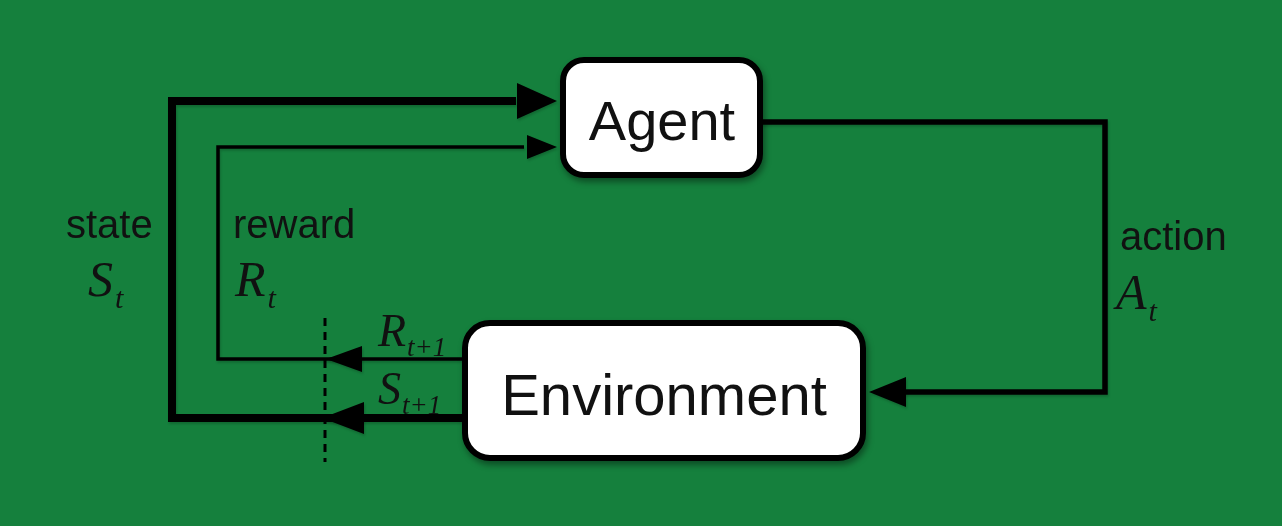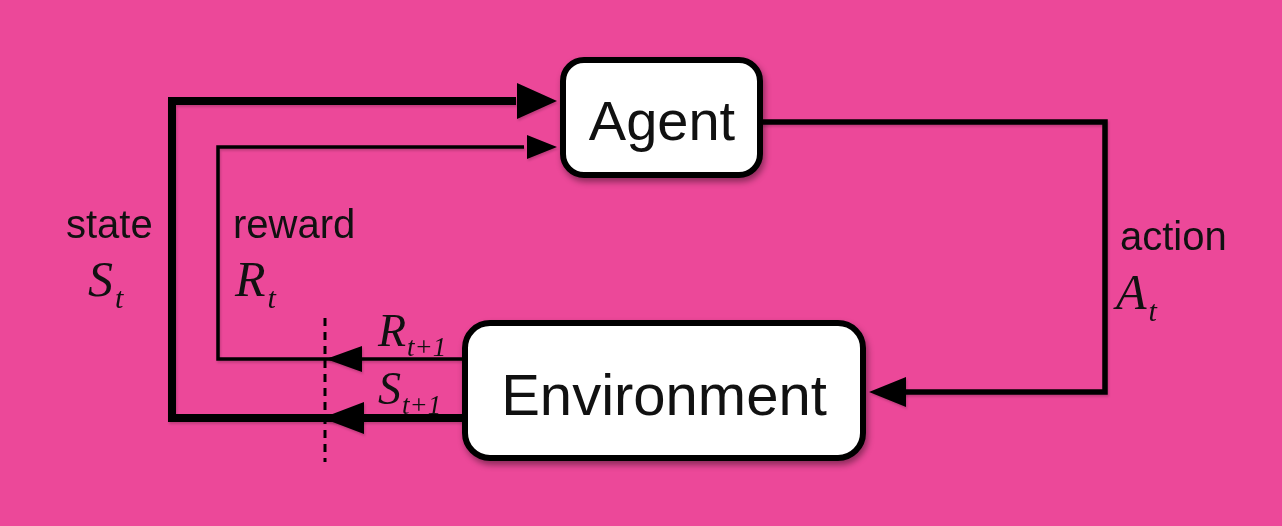--- a/index.html
+++ b/index.html
@@ -7,21 +7,21 @@
     padding: 0;
     background: #ffffff;
     width: 1282px;
     height: 526px;
     overflow: hidden;
   }
   .stage {
     position: relative;
     width: 1282px;
     height: 526px;
-    background: #ec4899;
+    background: #15803d;
   }
   svg { display: block; }
 
   
   .node-box {
     fill: #ffffff;
     stroke: #000000;
     stroke-width: 6;
     filter: drop-shadow(2px 4px 3px rgba(0,0,0,0.40));
   }

